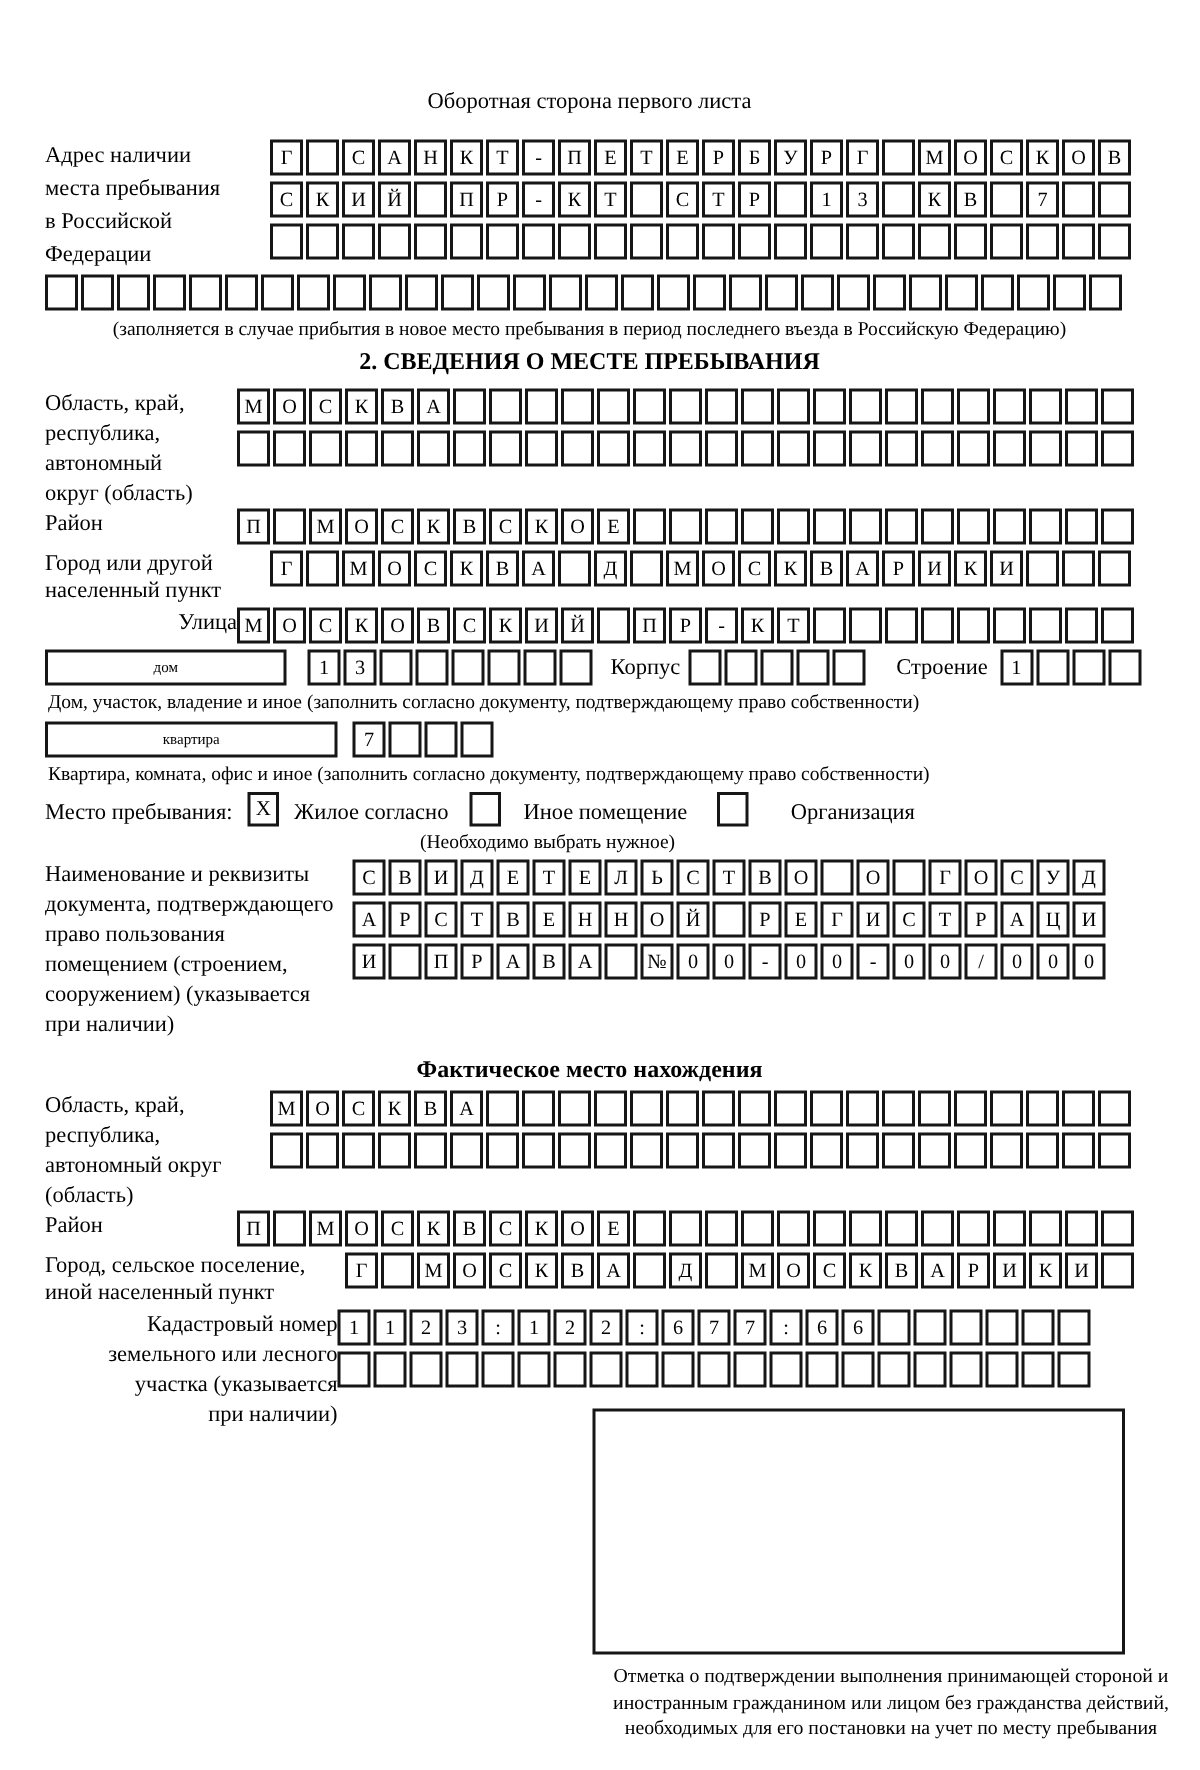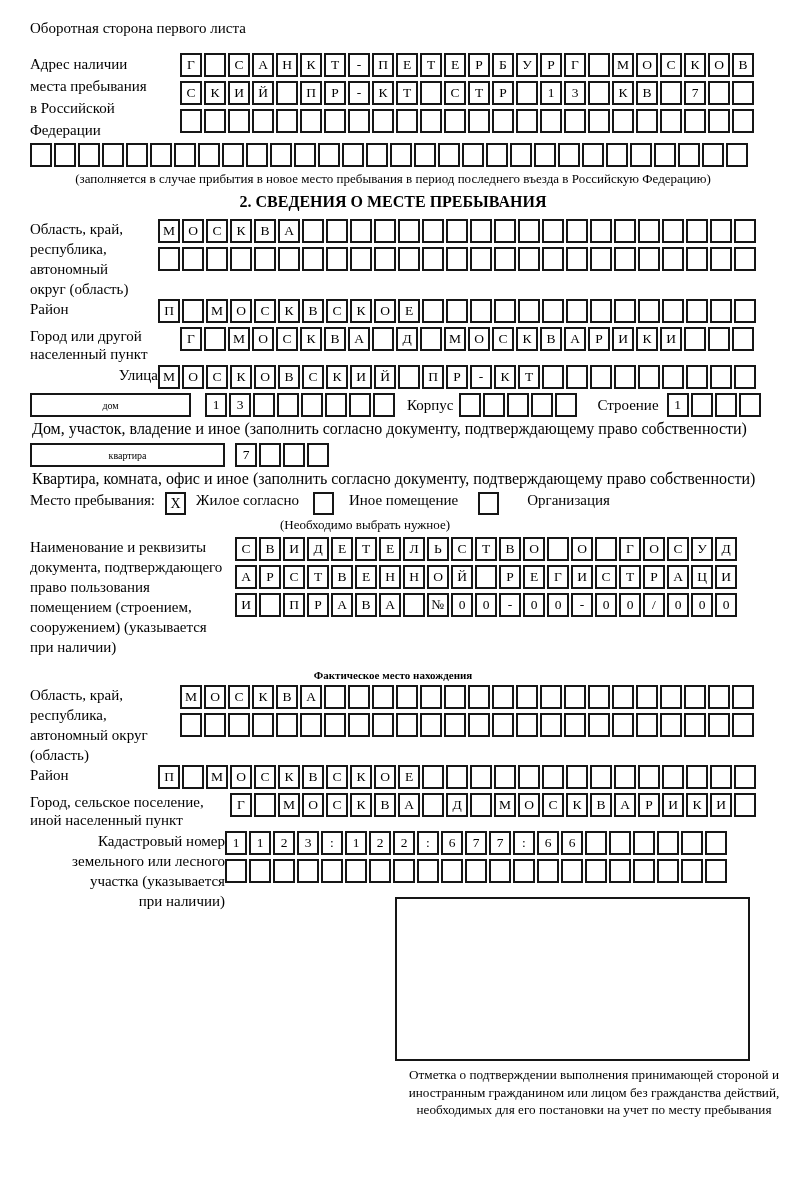--- a/index.html
+++ b/index.html
@@ -1,42 +1,42 @@
 <!DOCTYPE html>
 <html><head>
 <meta charset="utf-8">
 <style>
   html,body{margin:0;padding:0;background:#fff;}
   .page{
     width:800px;height:1180px;box-sizing:border-box;position:relative;
     background:#fff;color:#000;font-family:"Liberation Serif",serif;
     padding:20px 44px 0 30px;overflow:hidden;
   }
-  .hdr-note{text-align:left;font-size:15px;}
+  .hdr-note{text-align:center;font-size:15px;margin-top:40px;}
   .frow{display:flex;align-items:flex-start;}
   .lbl{font-size:15px;line-height:20px;white-space:pre-line;flex:0 0 auto;}
   .cells{display:flex;margin-bottom:4px;}
   .cell{
     flex:0 0 auto;width:18px;height:20px;border:2px solid #161616;margin-right:2px;
     display:flex;align-items:center;justify-content:center;
     font-size:13.5px;line-height:1;
   }
-  .note{font-size:16px;}
+  .note{font-size:13px;}
   .note-c{font-size:13px;text-align:center;}
   .sec-title{font-size:16px;font-weight:bold;text-align:center;margin:6px 0 8px 0;}
   .field-box{
     flex:0 0 auto;border:2px solid #161616;height:20px;
     display:flex;align-items:center;justify-content:center;font-size:10px;
   }
   .checkbox{
     flex:0 0 auto;width:17px;height:19px;border:2px solid #161616;
     display:flex;align-items:center;justify-content:center;font-size:14px;
   }
-  .stay-row{display:flex;align-items:flex-start;font-size:15px;margin-top:4px;}
-  .sub-title{font-size:11px;font-weight:bold;text-align:center;margin-top:12px;}
+  .stay-row{display:flex;align-items:flex-end;font-size:15px;margin-top:4px;}
+  .sub-title{font-size:16px;font-weight:bold;text-align:center;margin-top:12px;}
   .law-note{font-size:13.2px;text-align:center;white-space:pre-line;line-height:19px;margin-top:4px;}
   .stamp-box{margin-left:365px;margin-top:-14px;width:351px;height:160px;border:2px solid #161616;}
   .stamp-caption{margin-left:352px;width:424px;text-align:center;font-size:13.2px;line-height:17.5px;margin-top:5px;}
   .mt2{margin-top:2px;text-align:right;}.mt4{margin-top:4px;}
 </style>
 </head>
 <body>
 
 <div class="page">
 

